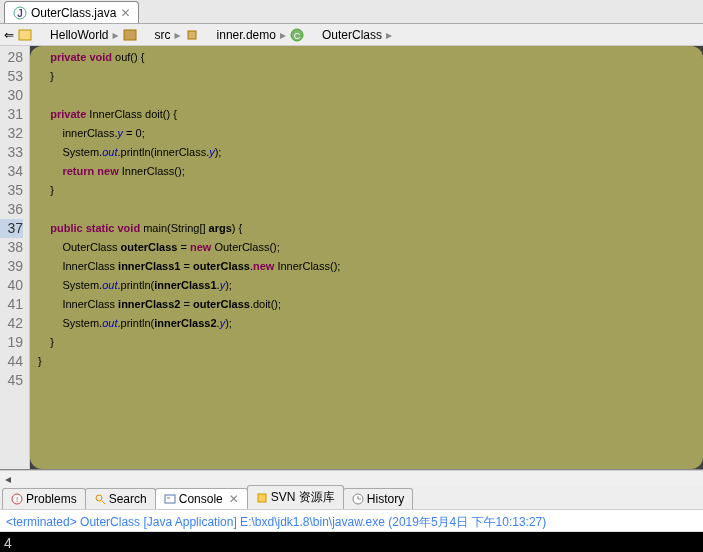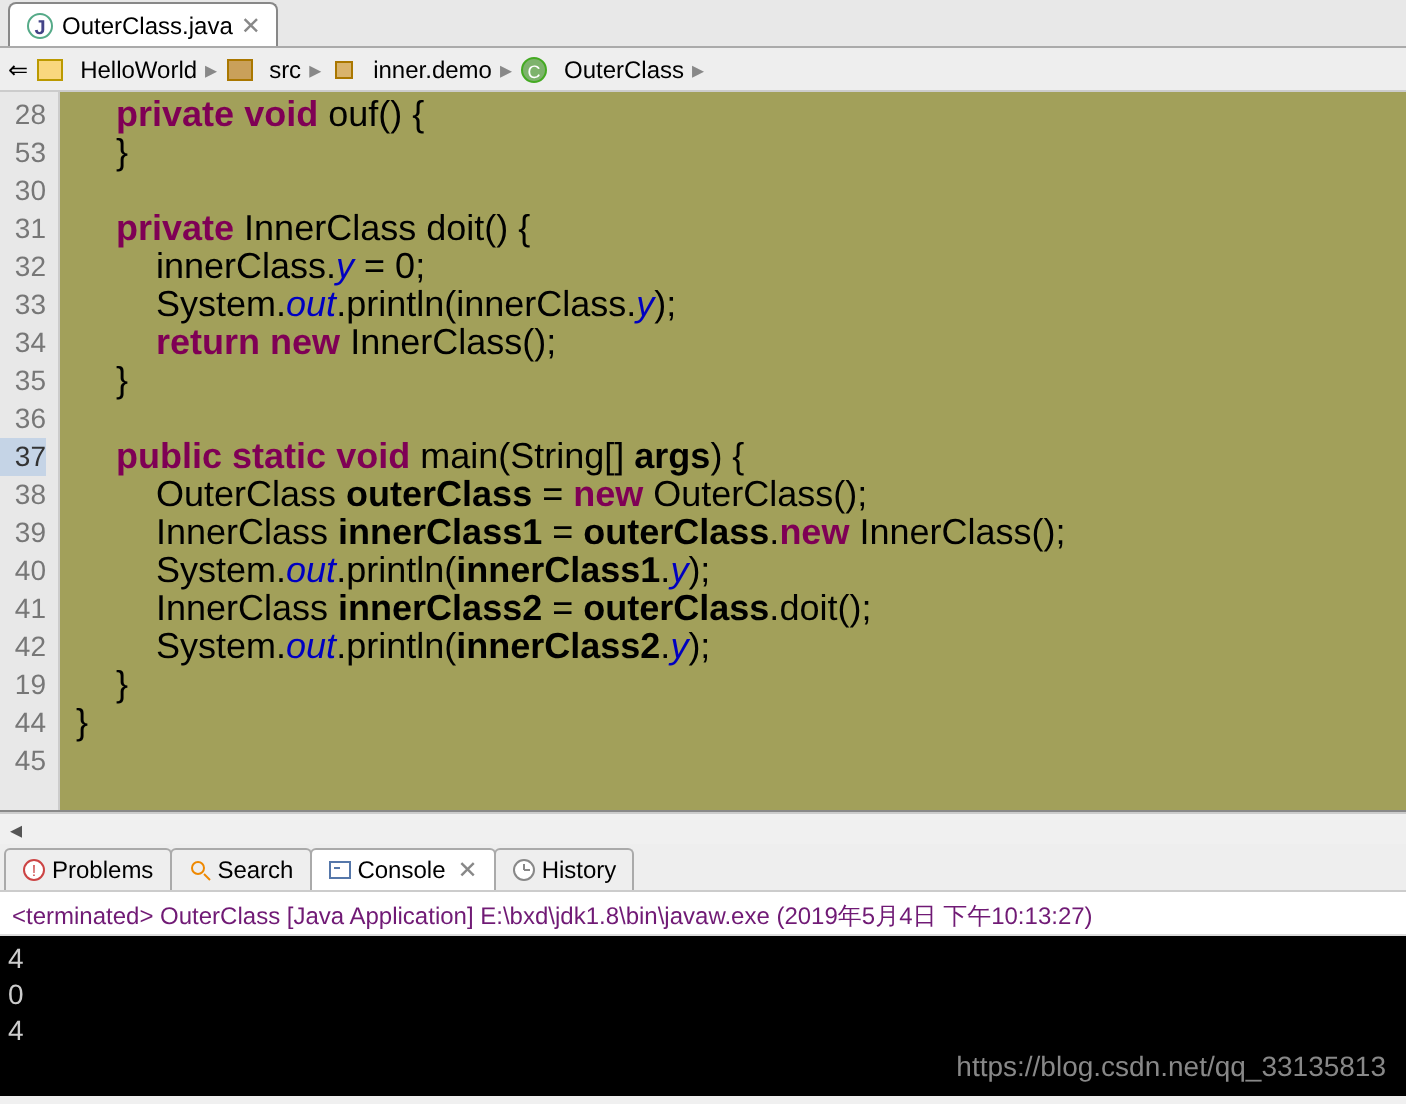--- a/index.html
+++ b/index.html
@@ -4,38 +4,38 @@
 <style>
 * { margin: 0; padding: 0; box-sizing: border-box; font-family: "Segoe UI", Tahoma, sans-serif; }
 body { width: 703px; height: 552px; background: #f0f0f0; overflow: hidden; font-size: 12px; }
 
 .tab-bar { height: 24px; background: #e8e8e8; border-bottom: 1px solid #aaa; display: flex; align-items: flex-end; padding-left: 4px; }
 .file-tab { background: #fff; border: 1px solid #888; border-bottom: none; border-radius: 4px 4px 0 0; padding: 3px 8px; display: flex; align-items: center; gap: 4px; font-size: 12px; }
 .java-icon { color: #4a6; font-weight: bold; }
 
 .breadcrumb { height: 22px; background: #eee; border-bottom: 1px solid #ccc; display: flex; align-items: center; padding: 0 4px; gap: 4px; font-size: 12px; }
 .bc-sep { color: #888; }
-.bc-item { display: flex; align-items: center; gap: 8px; }
+.bc-item { display: flex; align-items: center; gap: 18px; }
 
-.editor-area { display: flex; height: 360px; background: #404040; border-bottom: 1px solid #888; }
+.editor-area { display: flex; height: 424px; background: #404040; border-bottom: 1px solid #888; }
 .gutter { width: 30px; background: #e8e8e8; color: #777; text-align: right; padding-right: 6px; font-family: Consolas, monospace; font-size: 14px; line-height: 19px; border-right: 1px solid #ccc; padding-top: 2px; }
 .gutter .current { background: #c5d4e6; color: #333; }
-.code { flex: 1; background: #a2a05a; font-family: Consolas, monospace; font-size: 18px; line-height: 19px; padding: 2px 0 2px 8px; white-space: pre; overflow: hidden; position: relative; }
+.code { flex: 1; background: #a2a05a; font-family: Consolas, monospace; font-size: 11px; line-height: 19px; padding: 2px 0 2px 8px; white-space: pre; overflow: hidden; position: relative; border-radius: 12px; }
 .code .kw { color: #7f0055; font-weight: bold; }
 .code .fld { color: #0000c0; font-style: italic; }
 .code .method { color: #000; font-weight: normal; }
 .scroll-h { height: 16px; background: #f0f0f0; border-top: 1px solid #ccc; display: flex; align-items: center; }
 .scroll-h .arrow { width: 16px; text-align: center; color: #555; }
 
 .bottom-tabs { height: 24px; background: #eee; border-bottom: 1px solid #ccc; display: flex; align-items: flex-end; padding-left: 2px; gap: 0; }
 .btab { padding: 3px 8px; border: 1px solid #aaa; border-bottom: none; background: #eee; font-size: 12px; display: flex; align-items: center; gap: 3px; border-radius: 3px 3px 0 0; margin-right: -1px; }
 .btab.active { background: #fff; }
 .btab-icon { width: 12px; height: 12px; display: inline-block; }
 
-.console-info { height: 22px; background: #fff; padding: 4px 6px; font-size: 12px; color: #701a75; border-bottom: 1px solid #ddd; }
+.console-info { height: 22px; background: #fff; padding: 4px 6px; font-size: 12px; color: #3b82f6; border-bottom: 1px solid #ddd; }
 .console-out { background: #000; color: #ccc; font-family: Consolas, monospace; font-size: 14px; line-height: 18px; padding: 2px 4px; height: 80px; position: relative; }
 .watermark { position: absolute; right: 10px; bottom: 6px; color: #888; font-size: 14px; font-family: sans-serif; }
 
 svg { vertical-align: middle; }
 </style>
 </head>
 <body>
 
 <div class="tab-bar">
   <div class="file-tab">
@@ -128,20 +128,26 @@
   <div class="btab active">
     <svg class="btab-icon">
         <rect x="1" y="2" width="10" height="8" fill="#fff" stroke="#57a"></rect>
         <line x1="3" y1="5" x2="6" y2="5" stroke="#57a"></line>
       </svg>
     <span>Console</span>
     <span style="color:#888;margin-left:3px;">✕</span>
   </div>
   <div class="btab">
     <svg class="btab-icon">
+        <rect x="2" y="2" width="8" height="8" fill="#fc5" stroke="#c90"></rect>
+      </svg>
+    <span>SVN 资源库</span>
+  </div>
+  <div class="btab">
+    <svg class="btab-icon">
         <circle cx="6" cy="6" r="5" fill="#fff" stroke="#888"></circle>
         <line x1="6" y1="6" x2="6" y2="3" stroke="#888"></line>
         <line x1="6" y1="6" x2="9" y2="6" stroke="#888"></line>
       </svg>
     <span>History</span>
   </div>
 </div>
 
 <div class="console-info">
   <span>&lt;terminated&gt; OuterClass [Java Application] E:\bxd\jdk1.8\bin\javaw.exe (2019年5月4日 下午10:13:27)</span>

